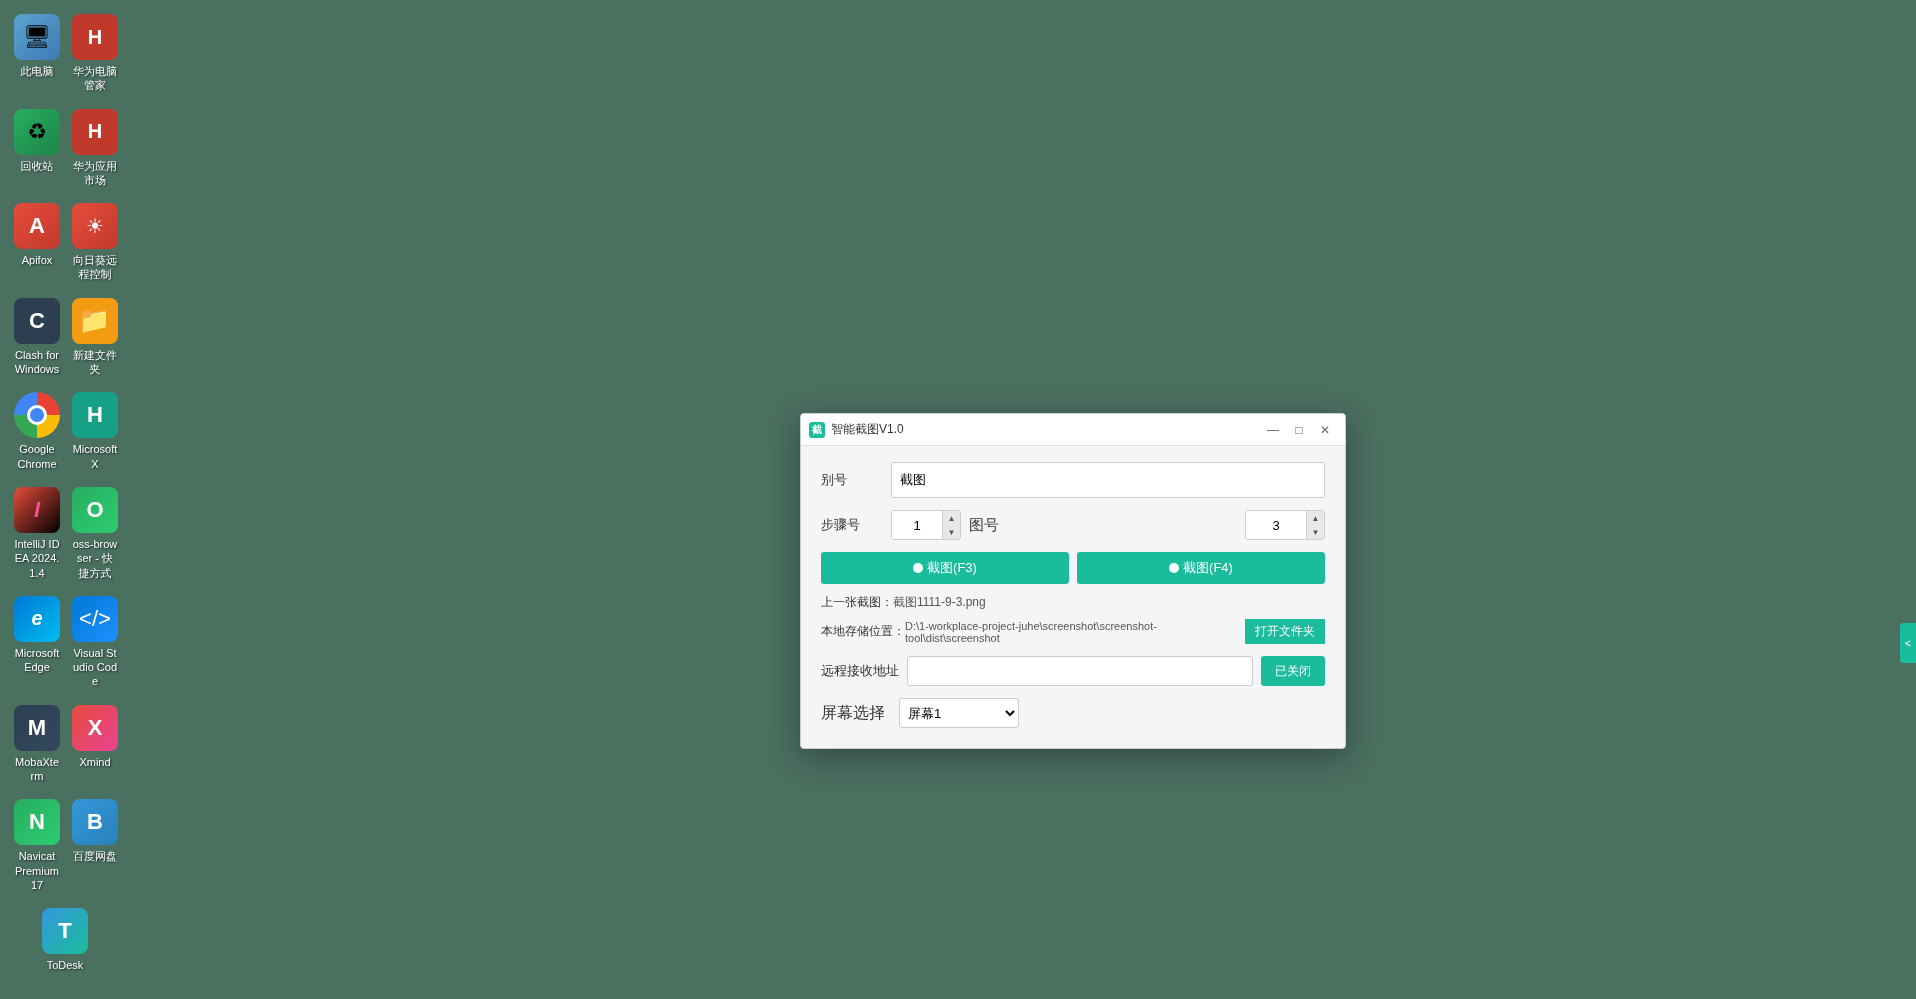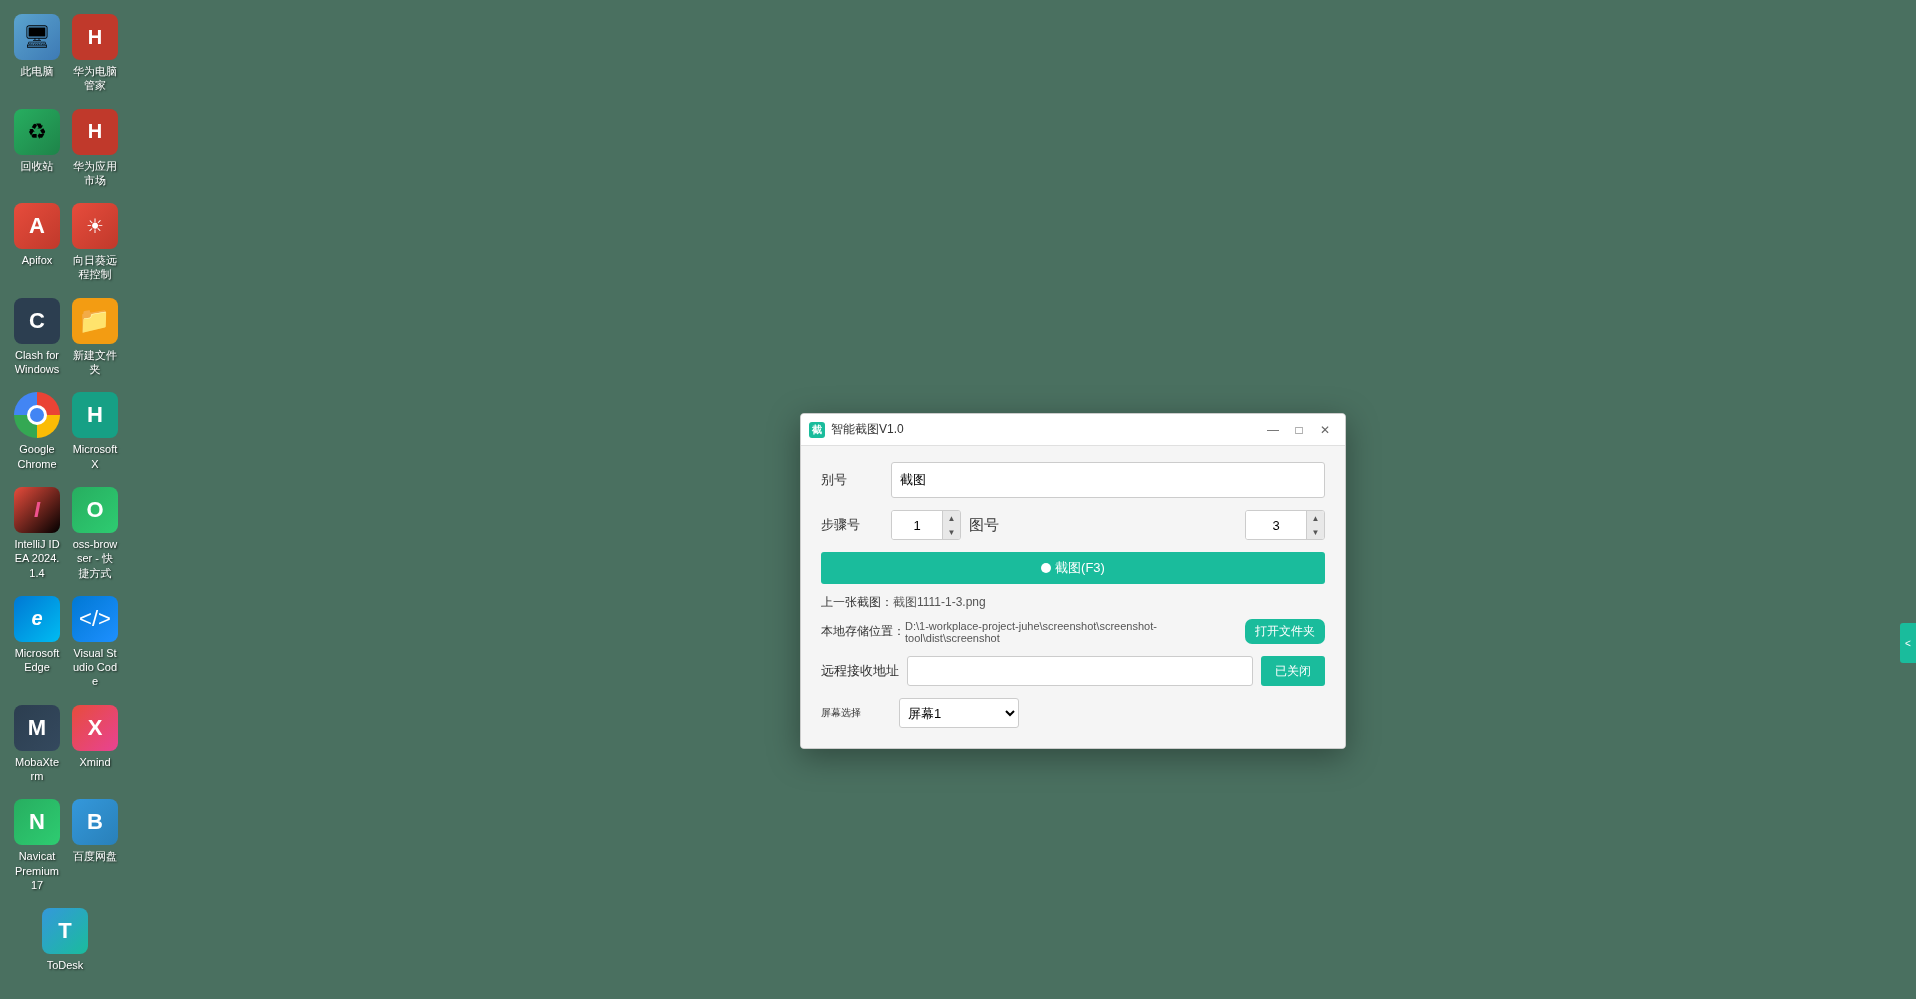--- a/index.html
+++ b/index.html
@@ -255,21 +255,21 @@
     }
     .path-value {
       flex: 1;
       color: #555;
       font-size: 11px;
     }
     .btn-open-folder {
       background: #1abc9c;
       color: white;
       border: none;
-      border-radius: 7px;
+      border-radius: 0;
       padding: 4px 10px;
       font-size: 12px;
       cursor: pointer;
       white-space: nowrap;
     }
 
     .remote-row {
       display: flex;
       align-items: center;
       margin-bottom: 12px;
@@ -302,21 +302,21 @@
       white-space: nowrap;
     }
 
     .screen-row {
       display: flex;
       align-items: center;
       gap: 8px;
     }
     .screen-label {
       min-width: 70px;
-      font-size: 10px;
+      font-size: 16px;
       color: #333;
     }
     .screen-select {
       width: 120px;
       height: 30px;
       border: 1px solid #ccc;
       border-radius: 3px;
       padding: 0 4px;
       font-size: 13px;
       background: white;
@@ -492,25 +492,29 @@
           <button class="spinner-btn">▼</button>
         </div>
       </div>
     </div>
 
     <div class="btn-row">
       <button class="btn-teal">
         <span style="width:10px;height:10px;background:white;border-radius:50%;display:inline-block;"></span>
         <span>截图(F3)</span>
       </button>
+      <button class="btn-teal">
+        <span style="width:10px;height:10px;background:white;border-radius:50%;display:inline-block;"></span>
+        <span>截图(F4)</span>
+      </button>
     </div>
 
     <div class="info-row">
       <span class="info-label">上一张截图：</span>
-      <span class="info-value">截图1111-1-3.png</span>
+      <span class="info-value">截图1111-9-3.png</span>
     </div>
 
     <div class="path-row">
       <span class="path-label">本地存储位置：</span>
       <span class="path-value">D:\1-workplace-project-juhe\screenshot\screenshot-tool\dist\screenshot</span>
       <button class="btn-open-folder">打开文件夹</button>
     </div>
 
     <div class="remote-row">
       <span class="remote-label">远程接收地址</span>

